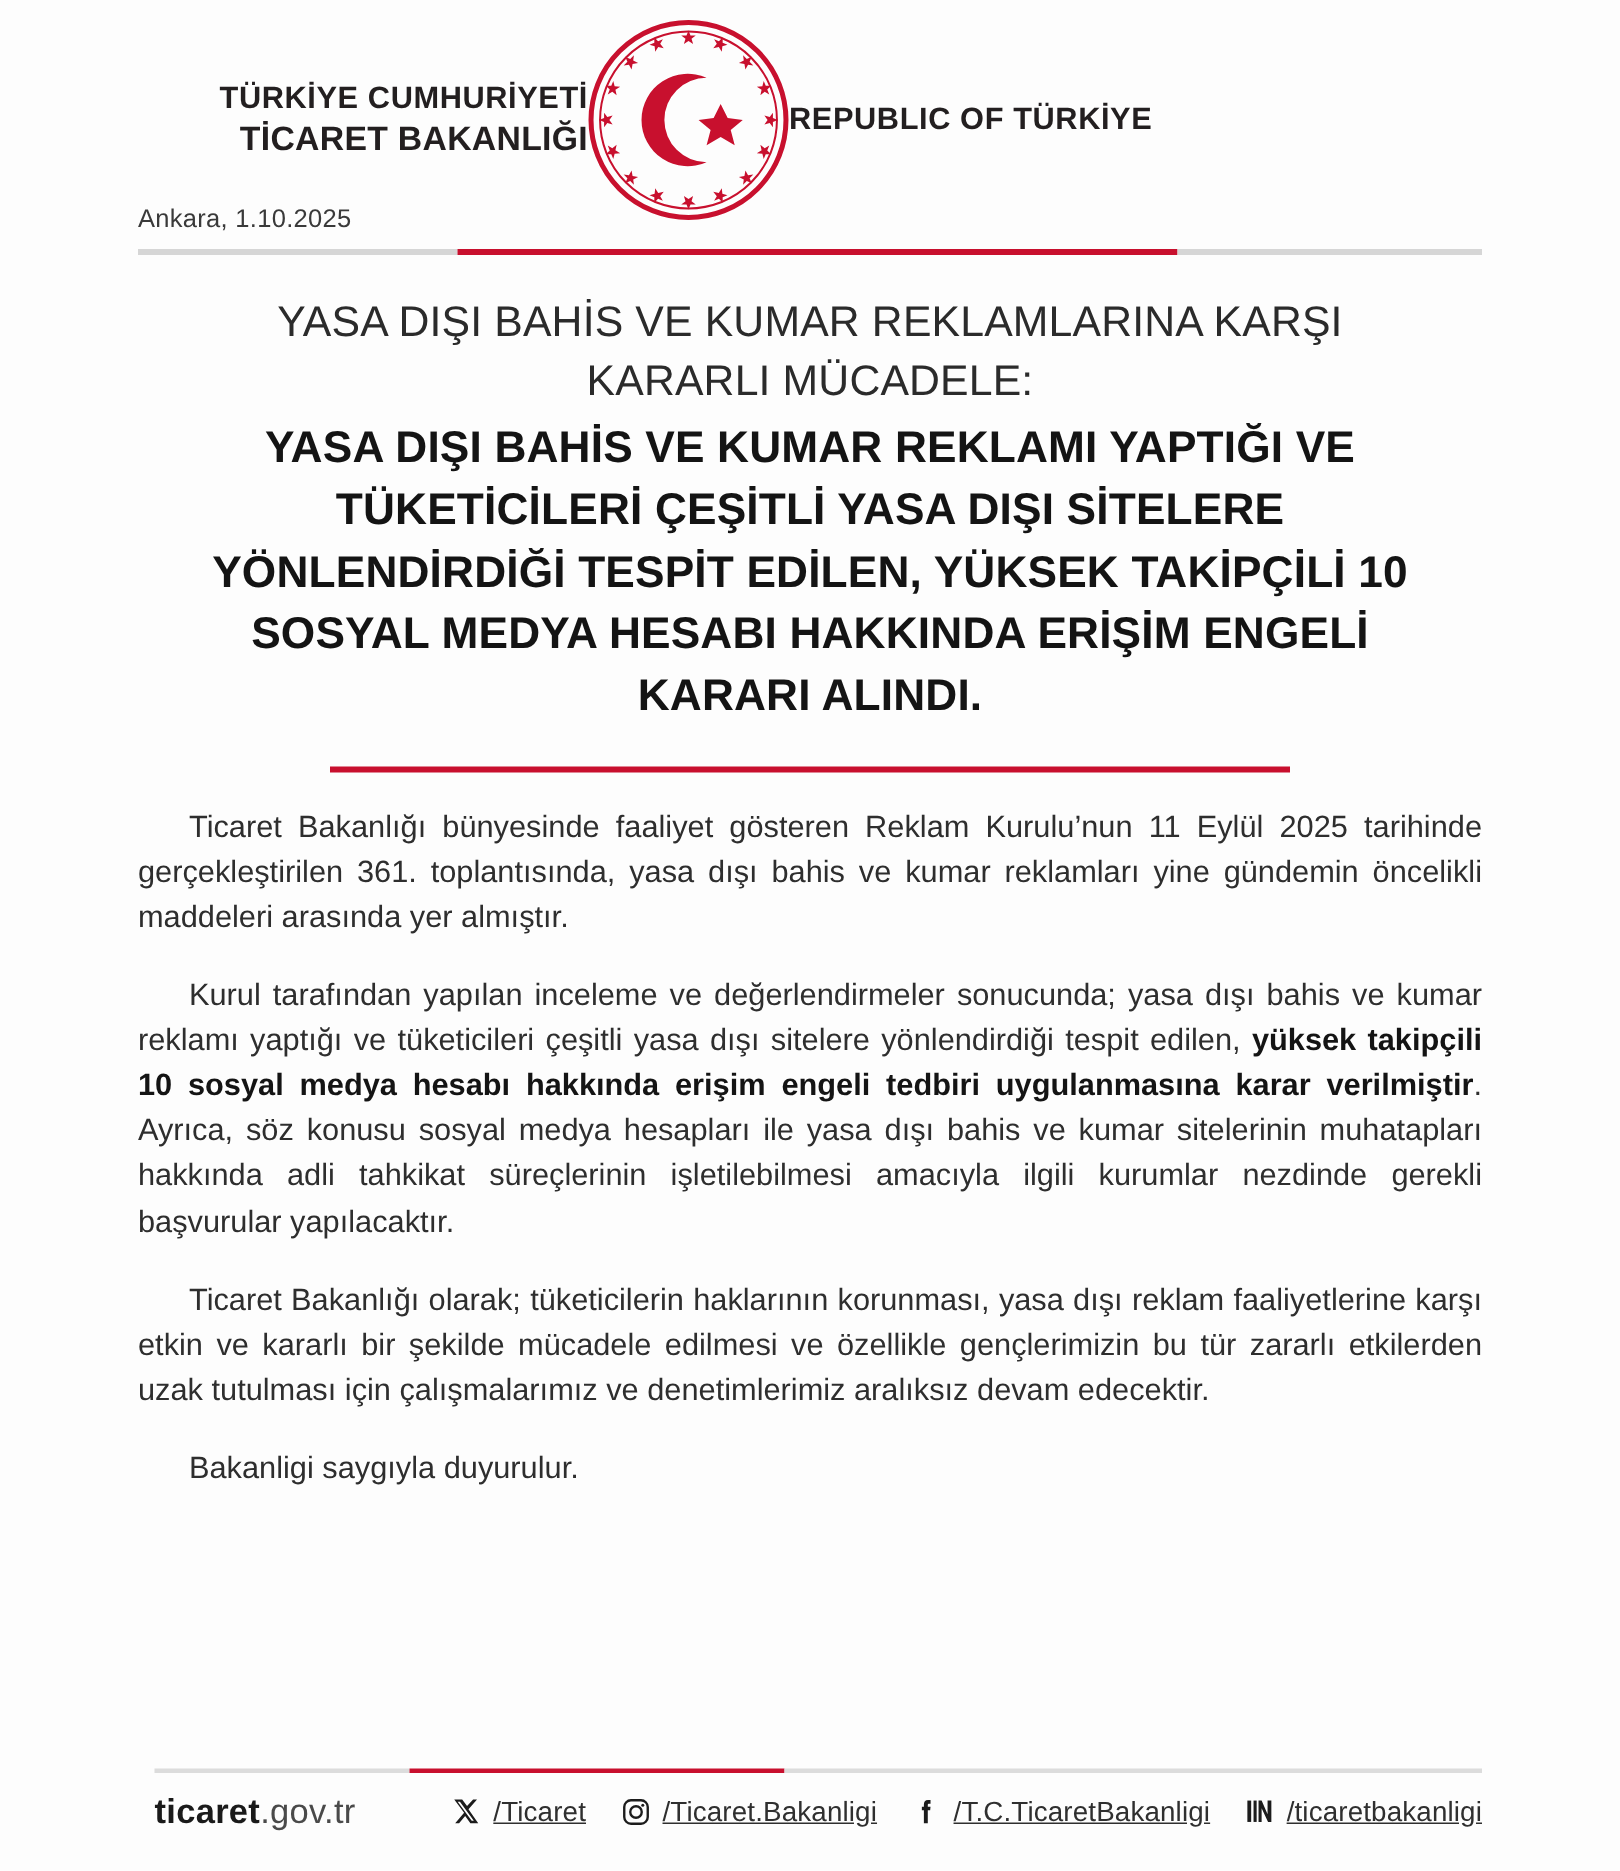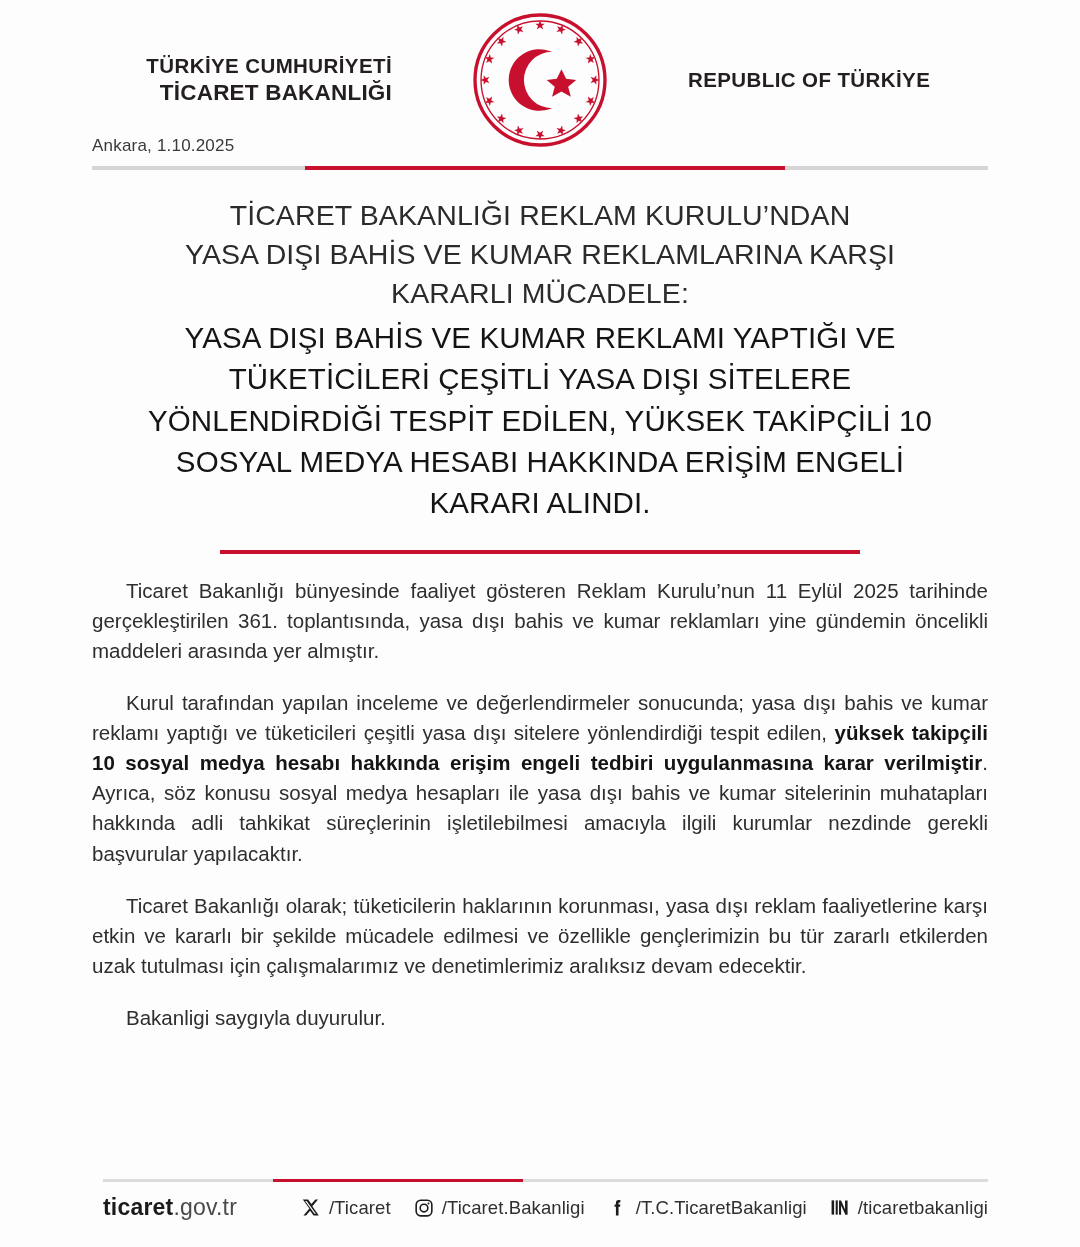--- a/index.html
+++ b/index.html
@@ -20,21 +20,20 @@
     height: 1247px;
     padding: 0 92px;
     position: relative;
     background: #fdfdfd;
   }
 
   
   .header {
     display: flex;
     align-items: center;
-    justify-content: space-between;
     padding-top: 30px;
     height: 130px;
   }
   .header-text {
     width: 300px;
     line-height: 1.18;
   }
   .header-text.left { text-align: right; }
   .header-text.right { text-align: left; }
   .header-text .line1 {
@@ -83,21 +82,21 @@
     font-size: 28.5px;
     line-height: 1.37;
     color: #2b2b2b;
     letter-spacing: 0.1px;
     font-weight: 400;
   }
   .title-bold {
     margin-top: 4px;
     font-size: 29.5px;
     line-height: 1.4;
-    font-weight: normal;
+    font-weight: bold;
     color: #141414;
     letter-spacing: 0.1px;
   }
   .center-rule {
     width: 640px;
     height: 4px;
     background: #c8102e;
     margin: 26px auto 0 auto;
   }
 
@@ -150,20 +149,21 @@
     display: flex;
     align-items: center;
     gap: 22px;
   }
   .social {
     display: flex;
     align-items: center;
     gap: 7px;
     font-size: 18.5px;
     color: #2f2f2f;
+    text-decoration: underline;
   }
   .social .handle { letter-spacing: 0.1px; }
   .social .glyph {
     display: inline-flex;
     align-items: center;
     justify-content: center;
     width: 22px;
     height: 22px;
     color: #1c1c1c;
   }
@@ -281,21 +281,20 @@
   <div class="date-row">Ankara, 1.10.2025</div>
 
   <div class="rule">
     <div class="seg-gray"></div>
     <div class="seg-red"></div>
     <div class="seg-gray2"></div>
   </div>
 
   <div class="title-block">
     <div class="title-light">
-      <div>TİCARET BAKANLIĞI REKLAM KURULU’NDAN</div>
       <div>YASA DIŞI BAHİS  VE KUMAR REKLAMLARINA KARŞI</div>
       <div>KARARLI MÜCADELE:</div>
     </div>
     <div class="title-bold">
       <div>YASA DIŞI BAHİS VE KUMAR REKLAMI YAPTIĞI VE</div>
       <div>TÜKETİCİLERİ ÇEŞİTLİ YASA DIŞI SİTELERE</div>
       <div>YÖNLENDİRDİĞİ TESPİT EDİLEN, YÜKSEK TAKİPÇİLİ 10</div>
       <div>SOSYAL MEDYA HESABI HAKKINDA ERİŞİM ENGELİ</div>
       <div>KARARI ALINDI.</div>
     </div>

